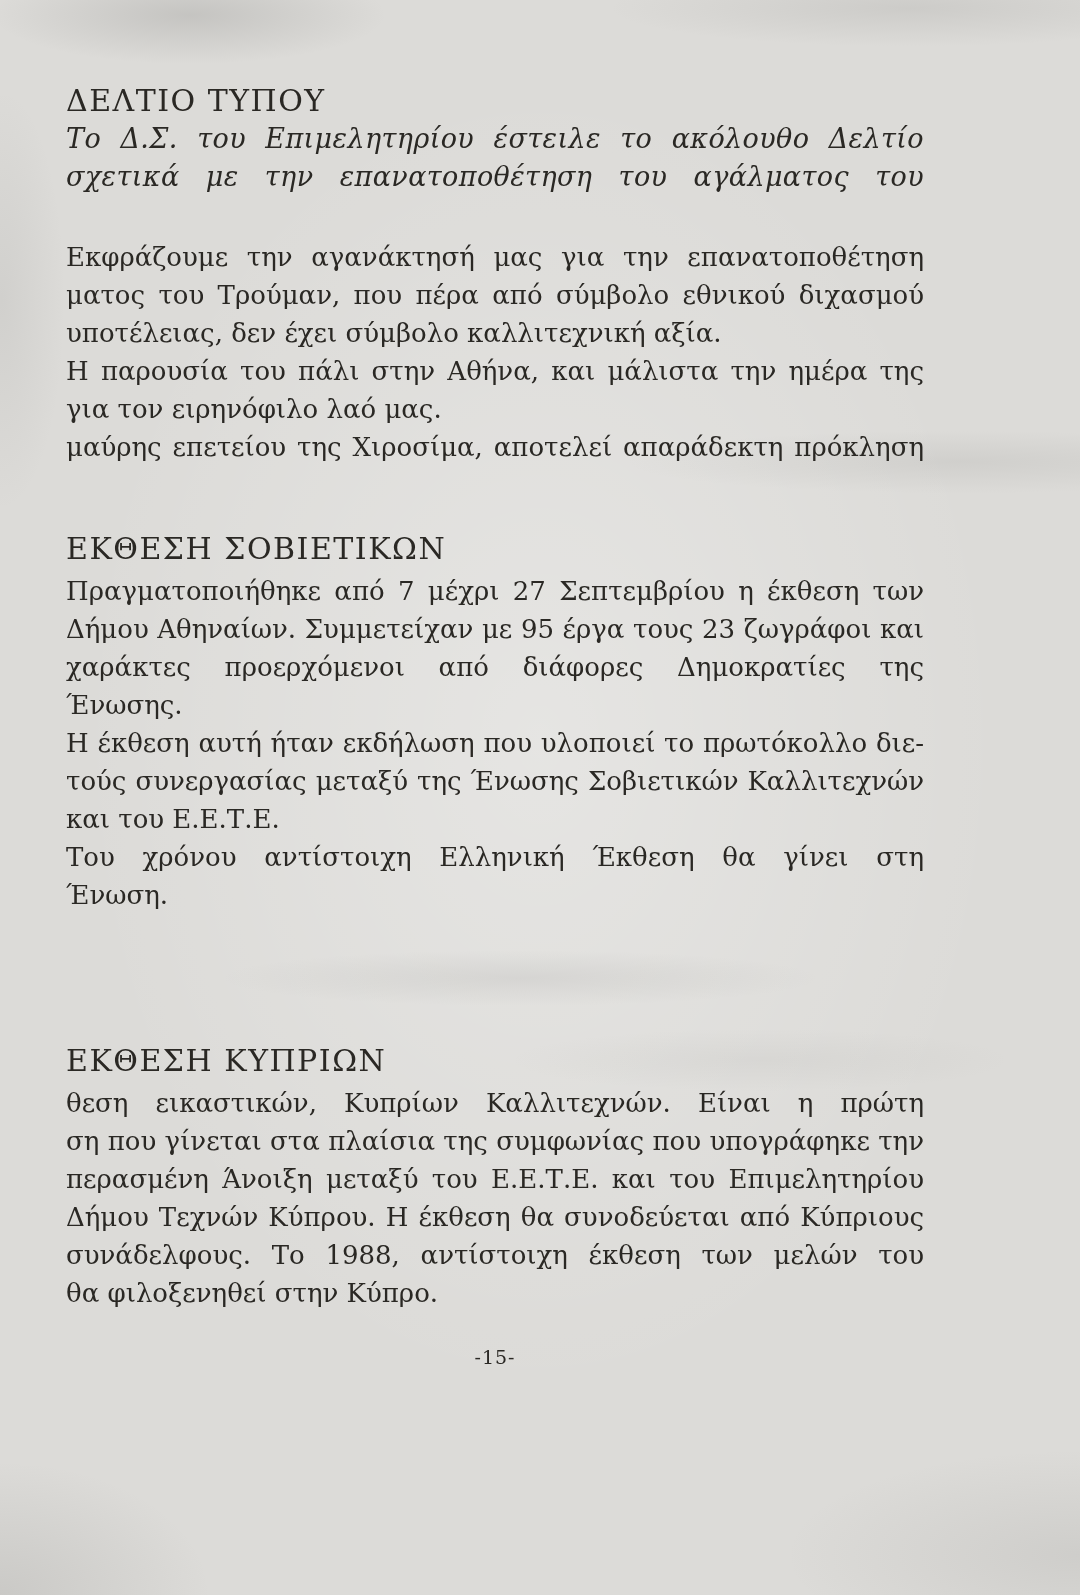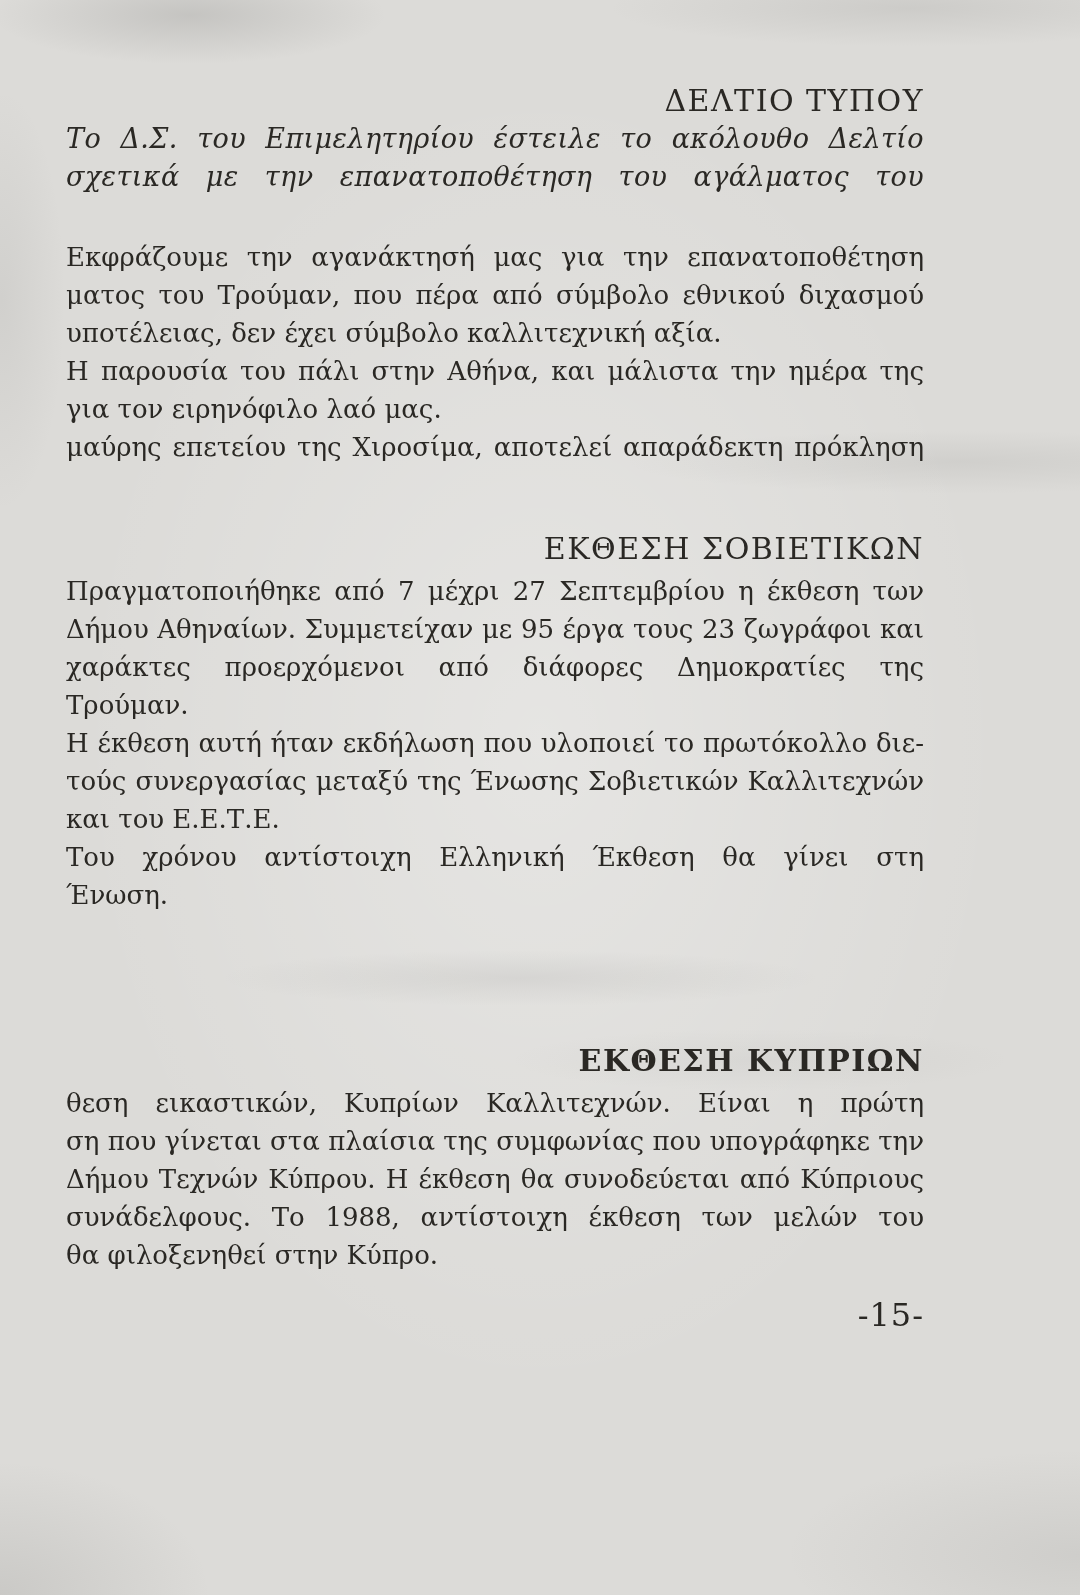--- a/index.html
+++ b/index.html
@@ -35,44 +35,44 @@
     position: absolute;
     left: 66px;
     top: 82px;
     width: 858px;
   }
   h1, h2 {
     margin: 0;
     font-size: 30px;
     font-weight: normal;
     line-height: 38px;
-    text-align: right;
+    text-align: left;
     letter-spacing: 1.5px;
     color: var(--ink, #2a2824);
   }
   .lede { font-style: italic; }
   .lede .line { font-size: 27px; letter-spacing: 0.4px; }
   .line {
     font-size: 26px;
     line-height: 38px;
     text-align: justify;
     text-align-last: justify;
     white-space: normal;
     overflow: hidden;
     max-height: 38px;
   }
   .line.last { text-align-last: left; }
   .intro        { margin-top: 42px; }
   .heading-soviet { margin-top: 64px; }
-  .heading-cyprus { margin-top: 128px; font-weight: bold; }
+  .heading-cyprus { margin-top: 128px; }
   .section-body { margin-top: 4px; }
   .pagenum {
-    margin-top: 22px;
-    text-align: right;
-    font-size: 32px;
+    margin-top: 34px;
+    text-align: center;
+    font-size: 19px;
     letter-spacing: 1px;
   }
 </style>
 </head>
 <body style="--paper: #dcdbd8; --ink: #2a2824;">
 
 <div class="page">
   <div class="column">
 
     <h1>ΔΕΛΤΙΟ ΤΥΠΟΥ</h1>
@@ -95,39 +95,40 @@
         </div>
     </div>
 
     <h2 class="heading-soviet">ΕΚΘΕΣΗ ΣΟΒΙΕΤΙΚΩΝ</h2>
 
     <div class="section-body">
       <div class="para">
           <div class="line">Πραγματοποιήθηκε από 7 μέχρι 27 Σεπτεμβρίου η έκθεση των Σο-</div>
           <div class="line">Δήμου Αθηναίων. Συμμετείχαν με 95 έργα τους 23 ζωγράφοι και 19</div>
           <div class="line">χαράκτες προερχόμενοι από διάφορες Δημοκρατίες της Σοβιετικής</div>
-          <div class="line last">Τρούμαν.</div>
+          <div class="line last">Ένωσης.</div>
         </div>
       <div class="para">
           <div class="line">Η έκθεση αυτή ήταν εκδήλωση που υλοποιεί το πρωτόκολλο διε-</div>
           <div class="line">τούς συνεργασίας μεταξύ της Ένωσης Σοβιετικών Καλλιτεχνών</div>
           <div class="line last">και του Ε.Ε.Τ.Ε.</div>
         </div>
       <div class="para">
           <div class="line">Του χρόνου αντίστοιχη Ελληνική Έκθεση θα γίνει στη Σοβιετική</div>
           <div class="line last">Ένωση.</div>
         </div>
     </div>
 
     <h2 class="heading-cyprus">ΕΚΘΕΣΗ ΚΥΠΡΙΩΝ</h2>
 
     <div class="section-body">
       <div class="para">
           <div class="line">θεση εικαστικών, Κυπρίων Καλλιτεχνών. Είναι η πρώτη εκδήλω-</div>
           <div class="line">ση που γίνεται στα πλαίσια της συμφωνίας που υπογράφηκε την</div>
+          <div class="line">περασμένη Άνοιξη μεταξύ του Ε.Ε.Τ.Ε. και του Επιμελητηρίου</div>
           <div class="line">Δήμου Τεχνών Κύπρου. Η έκθεση θα συνοδεύεται από Κύπριους</div>
           <div class="line">συνάδελφους. Το 1988, αντίστοιχη έκθεση των μελών του Ε.Ε.Τ.Ε.</div>
           <div class="line last">θα φιλοξενηθεί στην Κύπρο.</div>
         </div>
     </div>
 
     <div class="pagenum">-15-</div>
 
   </div>
 </div>

